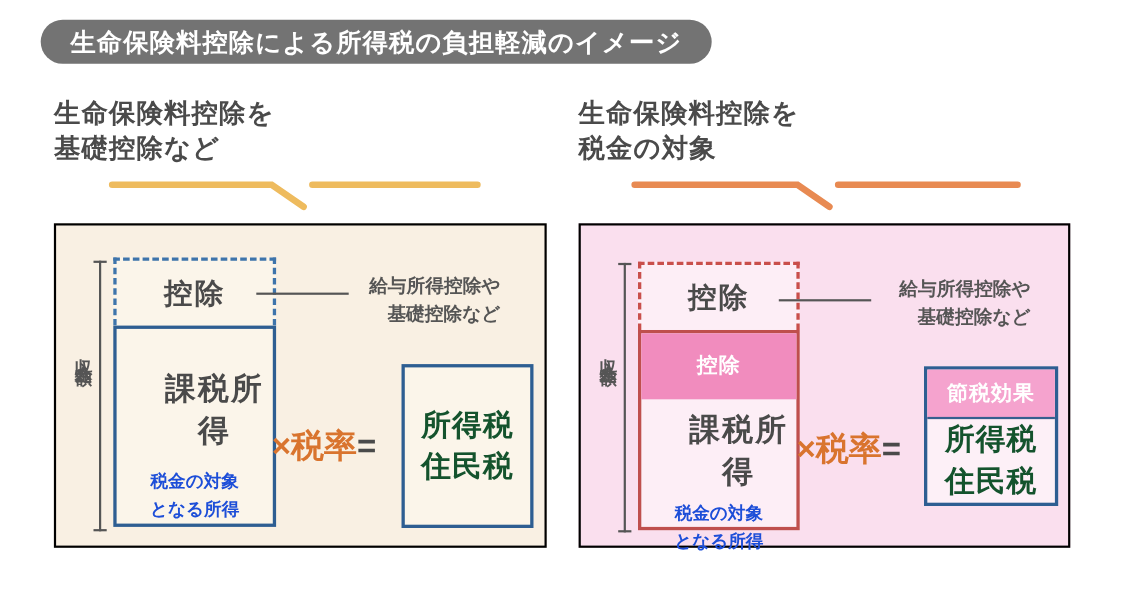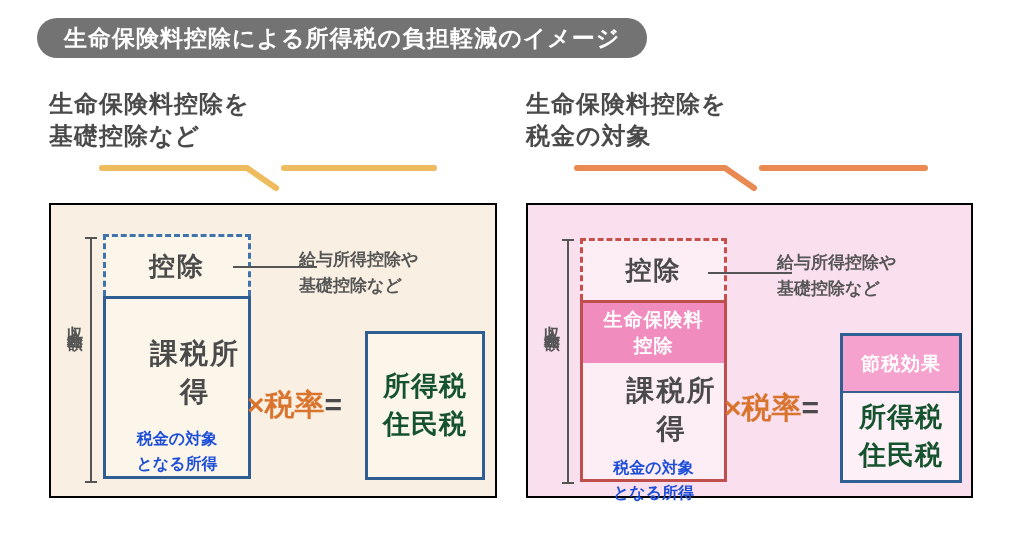--- a/index.html
+++ b/index.html
@@ -38,21 +38,21 @@
   
   .dashedbox{position:absolute;box-sizing:border-box;display:flex;align-items:center;justify-content:center;
              border-style:dashed;border-width:3px;border-bottom:none;}
   .p-left .dashedbox{left:52px;top:29px;width:148px;height:62px;border-color:#3e74ab;background:#fbf5ea;}
   .p-right .dashedbox{left:52px;top:33px;width:147px;height:62px;border-color:#c94f4b;background:#fdeef6;}
   .dashedbox span{font-size:26px;font-weight:bold;color:#4a4a4a;letter-spacing:2px;}
   
   .connector{position:absolute;height:2px;background:#555;}
   .p-left .connector{left:182px;top:61px;width:84px;}
   .p-right .connector{left:180px;top:67px;width:84px;}
-  .annotation{position:absolute;text-align:left;font-size:17px;color:#555;line-height:1.5;font-weight:bold;}
+  .annotation{position:absolute;text-align:right;font-size:17px;color:#555;line-height:1.5;font-weight:bold;}
   .p-left .annotation{left:248px;top:42px;width:156px;}
   .p-right .annotation{left:249px;top:45px;width:160px;}
   
   .taxbox{position:absolute;box-sizing:border-box;text-align:center;}
   .p-left .taxbox{left:52px;top:91px;width:148px;height:183px;border:3px solid #2e5e92;background:#fbf5ea;}
   .p-right .taxbox{left:52px;top:95px;width:147px;height:182px;border:3px solid #bf4f4d;background:#fdeef6;}
   .pinkband{height:60px;background:#f18cbe;color:#ffffff;font-size:19px;font-weight:bold;line-height:1.35;
             display:flex;flex-direction:column;align-items:center;justify-content:center;letter-spacing:1px;}
   .taxlabel{font-size:28px;font-weight:bold;color:#4a4a4a;letter-spacing:2px;margin-left:36px;}
   .p-left .taxlabel{margin-top:36px;}
@@ -63,21 +63,21 @@
   
   .formula{position:absolute;width:126px;text-align:left;font-size:30px;font-weight:bold;white-space:nowrap;}
   .p-left .formula{left:196px;top:180px;}
   .p-right .formula{left:196px;top:183px;}
   .formula .mult{color:#d9742e;}
   .formula .eq{color:#4a4a4a;}
   
   .resultbox{position:absolute;box-sizing:border-box;border:3px solid #2e5e92;display:flex;
              flex-direction:column;align-items:stretch;justify-content:center;text-align:center;}
   .p-left .resultbox{left:314px;top:126px;width:120px;height:149px;background:#fbf5ea;}
-  .p-right .resultbox{left:312px;top:128px;width:122px;height:150px;background:#fdf0f7;justify-content:flex-start;}
+  .p-right .resultbox{left:312px;top:128px;width:122px;height:127px;background:#fdf0f7;justify-content:flex-start;}
   .resulttext{font-size:27px;font-weight:bold;color:#14532d;line-height:1.4;letter-spacing:1px;}
   .savingband{height:55px;background:#f5a3ce;border-bottom:2px solid #355f8f;color:#ffffff;
               font-size:19px;font-weight:bold;display:flex;align-items:center;justify-content:center;letter-spacing:1px;}
   .p-right .resulttext{flex:1;display:flex;flex-direction:column;justify-content:center;}
 </style>
 </head>
 <body>
 
 <div class="stage">
 
@@ -142,21 +142,20 @@
     </div>
 
     <div class="connector"></div>
     <div class="annotation">
       <div>給与所得控除や</div>
       <div>基礎控除など</div>
     </div>
 
     <div class="taxbox">
       <div class="pinkband">
-        <div>生命保険料</div>
         <div>控除</div>
       </div>
       <div class="taxlabel">課税所得</div>
       <div class="taxsub">
         <div>税金の対象</div>
         <div>となる所得</div>
       </div>
     </div>
 
     <div class="formula">

